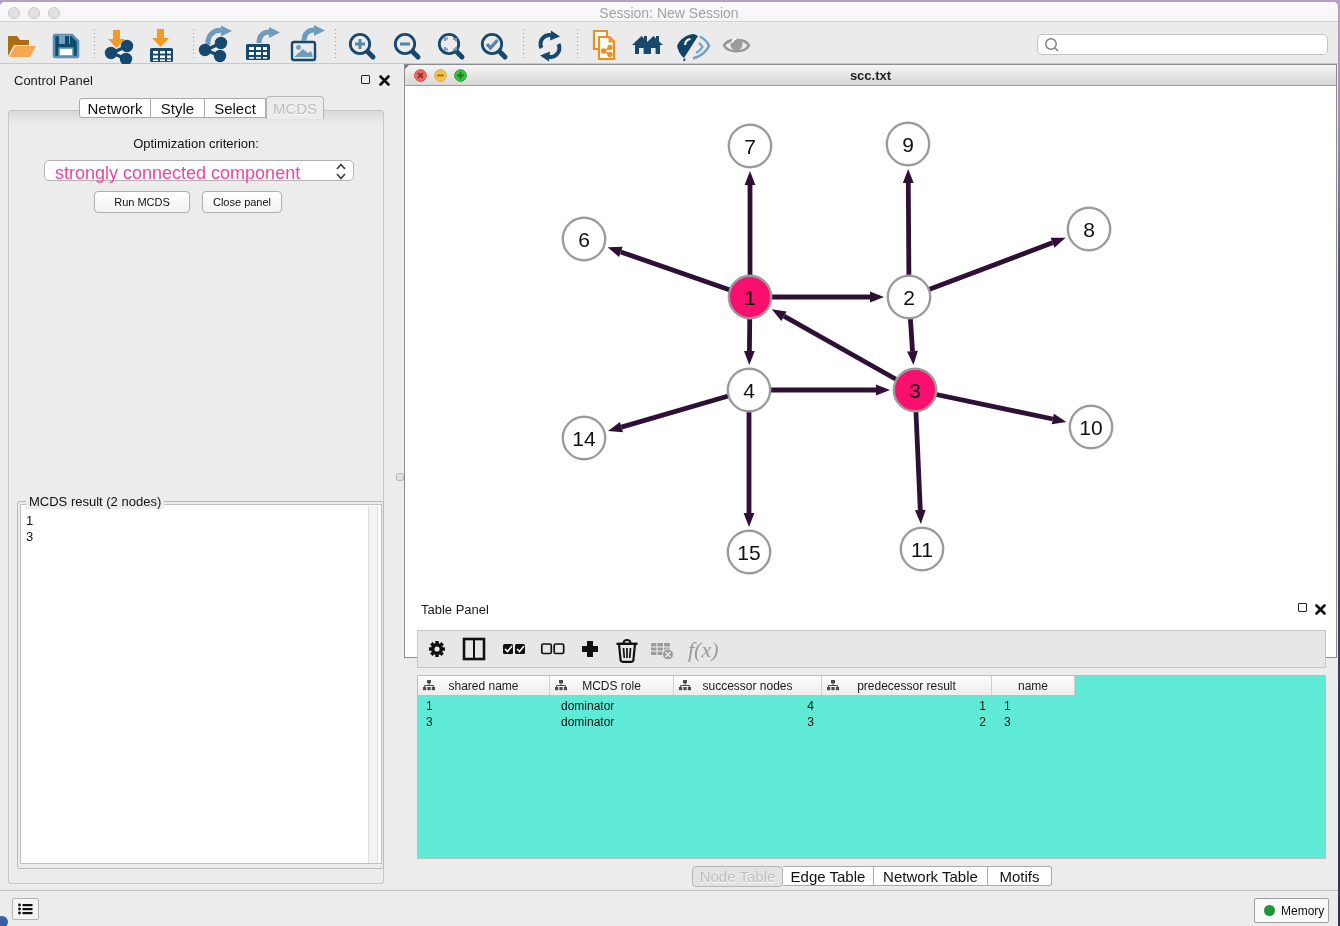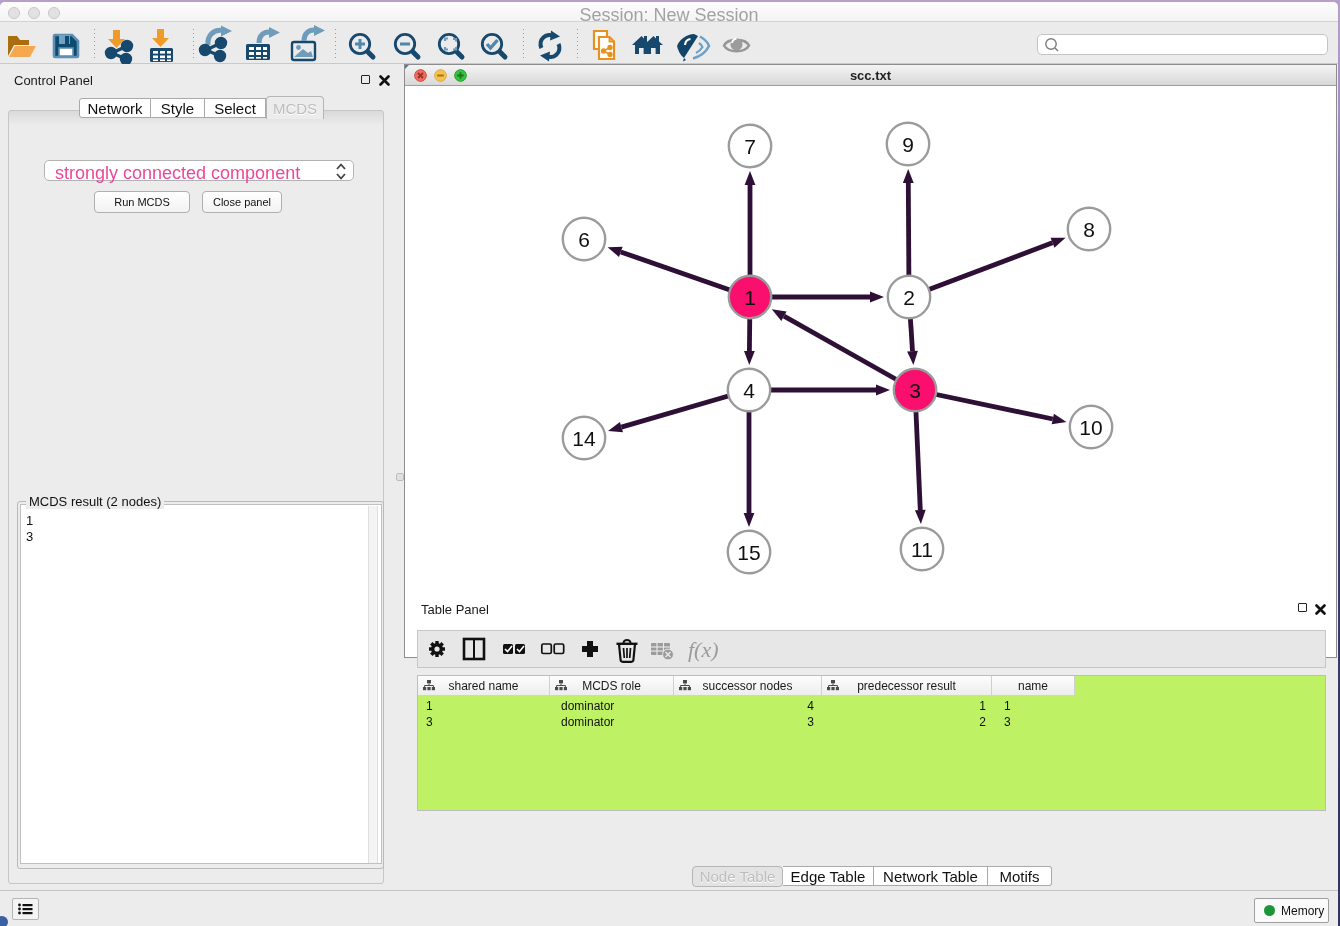--- a/index.html
+++ b/index.html
@@ -6,21 +6,21 @@
   body { font-family:"Liberation Sans",sans-serif;
          background:linear-gradient(180deg,#b79fc9 0%,#a38fc0 12%,#505383 30%,#3a3f6e 45%,#31365e 100%); }
   .abs { position:absolute; }
   #win { position:absolute; left:0; top:2px; width:1338px; height:924px;
          background:#ececec; border-radius:5px 5px 0 0; overflow:hidden; }
   #titlebar { position:absolute; left:0; top:0; width:1338px; height:20px;
               background:linear-gradient(#fcfcfc,#f4f4f4); border-bottom:1px solid #d2d2d2; }
   .tl { position:absolute; top:6px; width:12px; height:12px; border-radius:50%;
         background:#e3e1e3; border:1px solid #c9c7c9; }
   #title-text { position:absolute; top:3px; left:0; width:100%; text-align:center;
-                font-size:18px; color:#a2a2a2; }
+                font-size:14px; color:#a2a2a2; }
   #toolbar { position:absolute; left:0; top:21px; width:1338px; height:41px;
              background:#ebebeb; border-bottom:1px solid #c9c9c9; }
   .sep { position:absolute; top:6px; height:30px; width:1px;
          background-image:linear-gradient(#9a9a9a 33%, rgba(0,0,0,0) 0%);
          background-size:1px 4px; }
   #searchbox { position:absolute; left:1037px; top:11px; width:291px; height:21px;
                background:#fff; border:1px solid #c4c4c4; border-radius:5px; }
   
   #cp-title { position:absolute; left:14px; top:71px; font-size:13px; color:#1a1a1a; }
   .tabrow { position:absolute; display:flex; font-size:15px; color:#111; }
@@ -45,22 +45,22 @@
   #netwin { position:absolute; left:404px; top:62px; width:933px; height:594px;
             border:1px solid #8d8d8d; background:#fff; }
   #nettitle { position:absolute; left:0; top:0; width:100%; height:21px;
               background:linear-gradient(#f4f4f4,#d8d8d8); border-bottom:1px solid #9d9d9d;
               font-size:13px; font-weight:700; color:#222; text-align:center; line-height:21px; }
   .mtl { position:absolute; top:4px; width:13px; height:13px; border-radius:50%; }
   
   #tp-title { position:absolute; left:421px; top:600px; font-size:13px; color:#1a1a1a; }
   #tp-toolbar { position:absolute; left:417px; top:628px; width:909px; height:38px;
                 background:#e7e7e7; border:1px solid #c6c6c6; }
-  #tbl { position:absolute; left:417px; top:673px; width:909px; height:136px;
-         background:#bef264; border:1px solid #bdbdbd;padding-left:20px; }
+  #tbl { position:absolute; left:417px; top:673px; width:909px; height:184px;
+         background:#5eead4; border:1px solid #bdbdbd;padding-left:20px; }
   .th { position:absolute; top:0; height:19px; background:linear-gradient(#fdfdfd,#ededed);
         border-right:1px solid #d0d0d0; font-size:12px; color:#1a1a1a; }
   .thlab { position:absolute; top:3px; left:0; width:100%; text-align:center; }
   .td { position:absolute; font-size:12px; color:#111; height:16px; line-height:16px; }
   
   #statusbar { position:absolute; left:0; top:888px; width:1338px; height:36px;
                border-top:1px solid #c4c4c4; background:#ececec; }
   #memory { position:absolute; right:9px; top:7px; width:75px; height:25px;
             background:#fafafa; border:1px solid #9f9f9f; border-radius:2px;
             font-size:12px; color:#111; }
@@ -221,20 +221,21 @@
 <svg class="abs" style="left:379px;top:73px;" width="11" height="11">
       <path d="M1.5,1.5 L9.5,9.5 M9.5,1.5 L1.5,9.5" stroke="#111" stroke-width="2.6" stroke-linecap="round"></path>
     </svg>
 <div id="cp-pane"></div>
 <div class="tabrow" style="left:79px;top:96px;">
   <div class="tab first" style="width:72px;">Network</div>
   <div class="tab" style="width:54px;">Style</div>
   <div class="tab" style="width:61px;">Select</div>
   <div class="tab sel" style="width:58px;">MCDS</div>
 </div>
+<div class="abs" style="left:8px;top:134px;width:376px;text-align:center;font-size:13px;color:#111;">Optimization criterion:</div>
 <div class="abs" style="left:44px;top:158px;width:310px;height:21px;background:#fff;border:1px solid #b3b3b3;border-radius:5px;">
   <div class="abs" style="left:10px;top:2px;font-size:18px;color:#ec4899;">strongly connected component</div>
   <svg width="12" height="17" style="position:absolute;right:6px;top:2px;">
     <path d="M2,6 L6,1.5 L10,6" fill="none" stroke="#444" stroke-width="1.8"></path>
     <path d="M2,11 L6,15.5 L10,11" fill="none" stroke="#444" stroke-width="1.8"></path>
   </svg>
 </div>
 <div class="btn" style="left:94px;top:189px;width:96px;height:22px;line-height:20px;">Run MCDS</div>
 <div class="btn" style="left:202px;top:189px;width:80px;height:22px;line-height:20px;">Close panel</div>
 <div id="groupbox">

